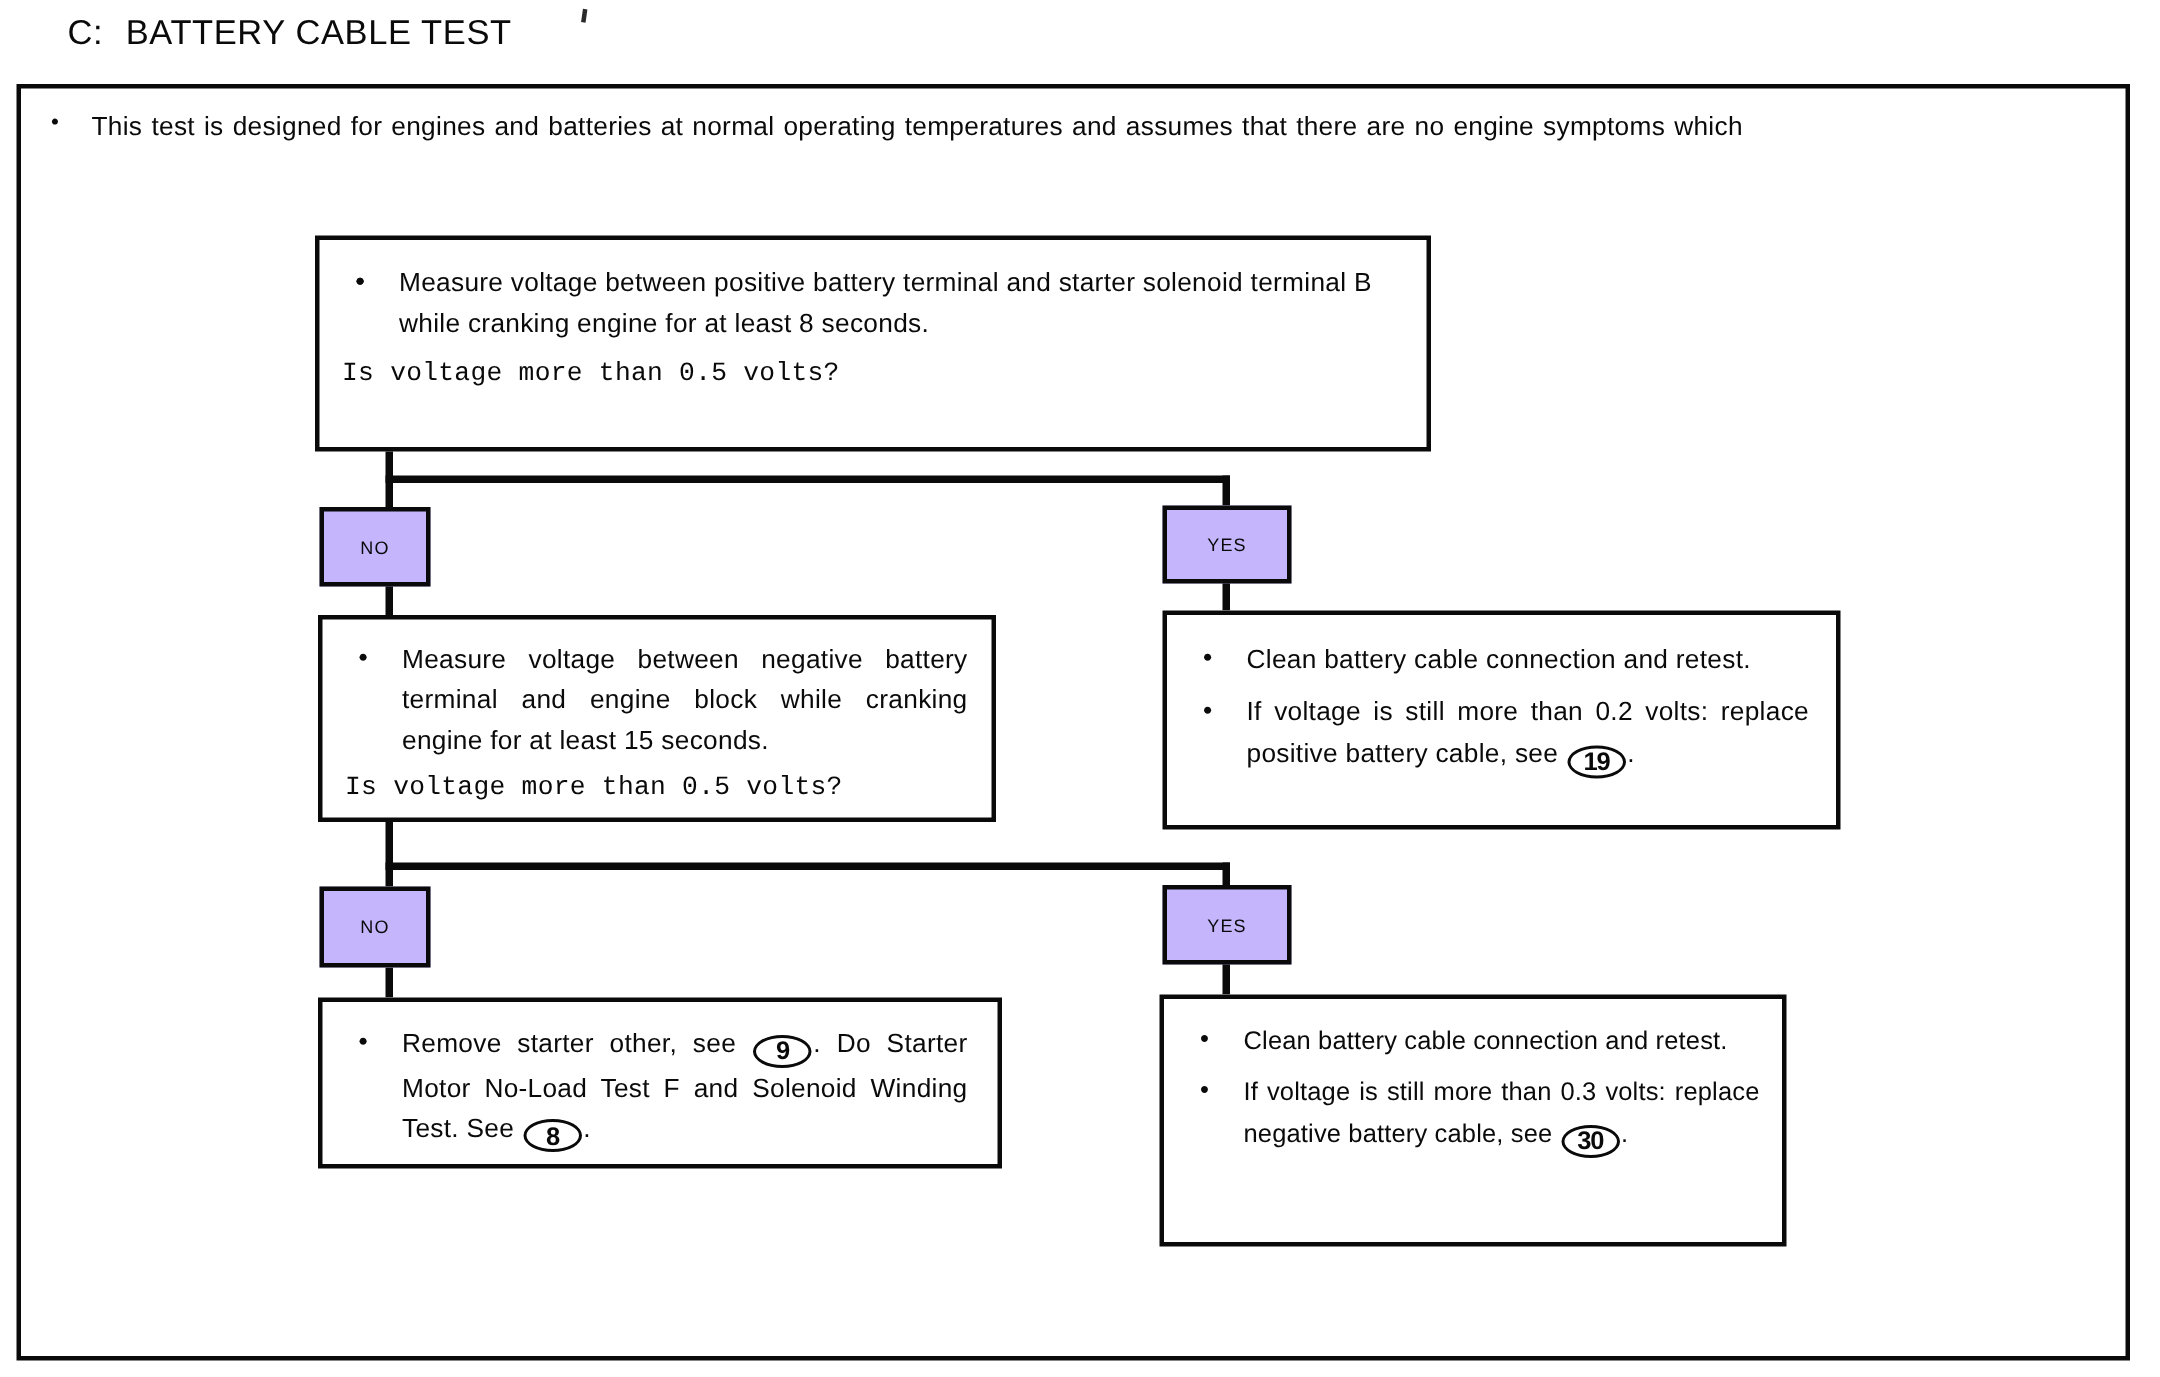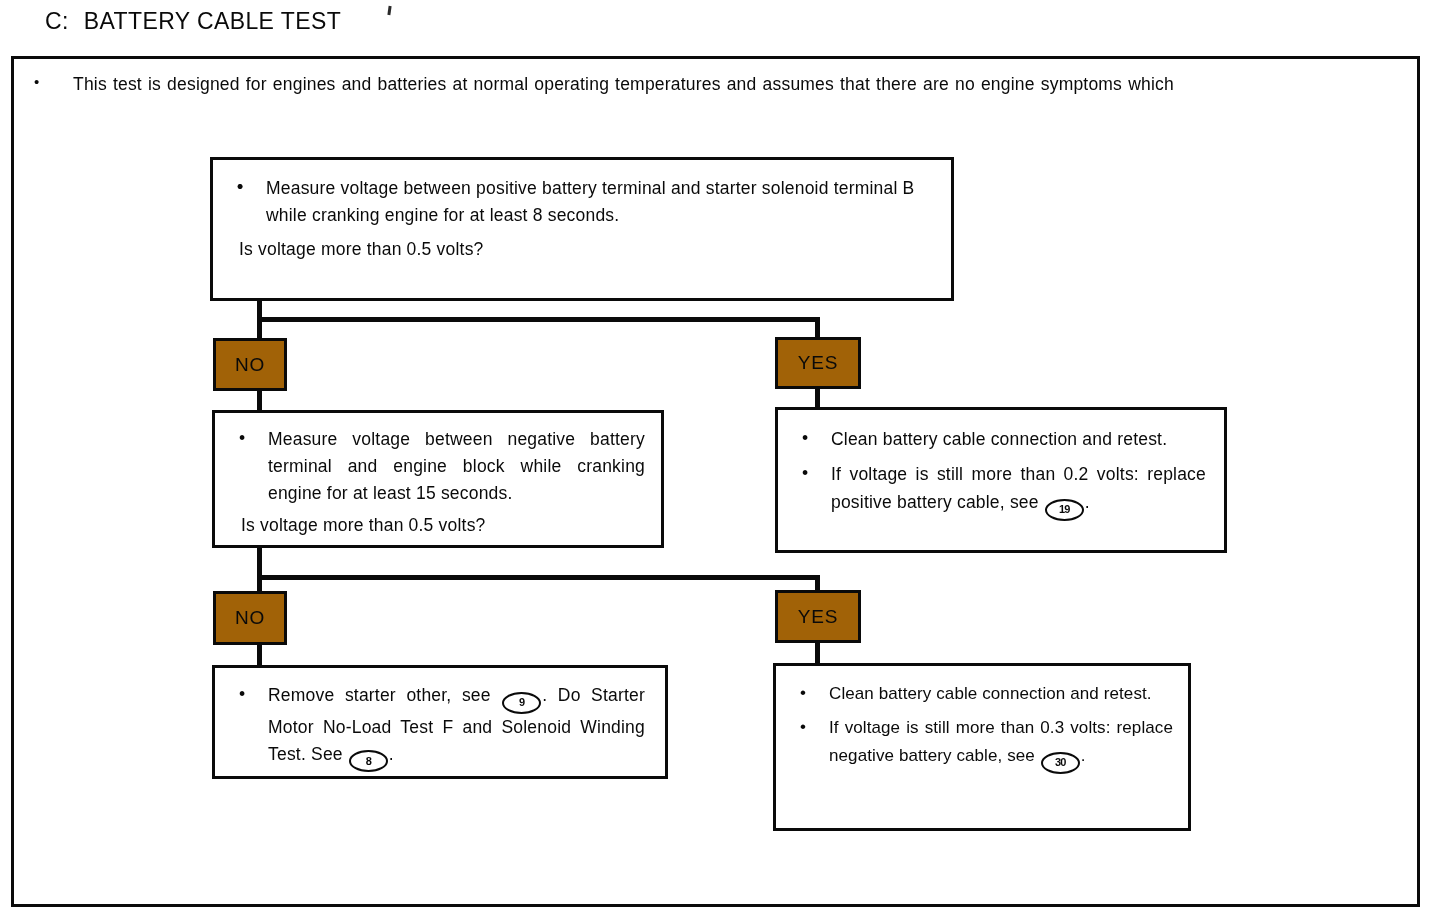--- a/index.html
+++ b/index.html
@@ -23,53 +23,53 @@
   
   .outer-frame{
     left:11px;top:56px;width:1409px;height:851px;
     border:3px solid #0a0a0a;box-sizing:border-box;
   }
 
   
   .intro-dot{left:34px;top:73px;font-size:15px;}
   .intro-text{
     left:61px;top:70px;width:1352px;
-    font-size:17.5px;line-height:29px;letter-spacing:0.2px;word-spacing:1px;margin-left:12px;
+    font-size:17.5px;line-height:29px;letter-spacing:0.2px;word-spacing:1px;
   }
 
   
   .fc-box{
     position:absolute;border:3px solid #0a0a0a;box-sizing:border-box;background:#fff;
     font-size:17.5px;line-height:27px;letter-spacing:0.2px;
   }
   .bi{position:relative;padding-left:53px;}
   .bi .dot{position:absolute;left:24px;top:-1px;}
-  .q{padding-left:26px;}
+  .q{padding-left:15px;font-family:Liberation Mono, monospace;}
 
   .box1{left:210px;top:157px;width:744px;height:144px;padding:15px 12px 0 0;}
   .box1 .q{margin-top:7px;}
 
   .box2{left:212px;top:410px;width:452px;height:138px;padding:13px 0 0 0;}
   .box2 .bi{text-align:justify;padding-right:16px;}
   .box2 .q{margin-top:5px;}
 
   .box3{left:775px;top:407px;width:452px;height:146px;padding:15px 0 0 0;}
   .box3 .bi{text-align:justify;padding-right:18px;margin-bottom:7px;line-height:28px;}
 
   .box4{left:212px;top:665px;width:456px;height:114px;padding:14px 0 0 0;}
   .box4 .bi{text-align:justify;padding-right:20px;line-height:27px;}
 
   .box5{left:773px;top:663px;width:418px;height:168px;padding:14px 0 0 0;font-size:17px;letter-spacing:0.1px;}
   .box5 .bi{text-align:justify;padding-right:15px;margin-bottom:6px;line-height:28px;}
 
   
   .lab{
-    position:absolute;border:3px solid #0a0a0a;box-sizing:border-box;background:#a16207;
+    position:absolute;border:3px solid #0a0a0a;box-sizing:border-box;background:#c4b5fd;
     display:flex;align-items:center;justify-content:center;
-    font-size:19px;letter-spacing:0.8px;
+    font-size:12px;letter-spacing:0.8px;
   }
   .no1{left:213px;top:338px;width:74px;height:53px;}
   .yes1{left:775px;top:337px;width:86px;height:52px;}
   .no2{left:213px;top:591px;width:74px;height:54px;}
   .yes2{left:775px;top:590px;width:86px;height:53px;}
 
   
   .line{position:absolute;background:#0a0a0a;}
   .l-stem1{left:257px;top:300px;width:5px;height:38px;}
   .l-hbar1{left:257px;top:317px;width:563px;height:5px;}
@@ -80,21 +80,21 @@
   .l-hbar2{left:257px;top:575px;width:563px;height:5px;}
   .l-drop2r{left:815px;top:575px;width:5px;height:15px;}
   .l-no2-a2{left:257px;top:645px;width:5px;height:20px;}
   .l-yes2-a3{left:815px;top:642px;width:5px;height:21px;}
 
   
   .circ{
     display:inline-flex;width:39px;height:22px;box-sizing:border-box;
     border:2.5px solid #0a0a0a;border-radius:50%;
     align-items:center;justify-content:center;
-    font-size:11px;font-weight:bold;letter-spacing:-0.8px;line-height:1;
+    font-size:17px;font-weight:bold;letter-spacing:-0.8px;line-height:1;
     vertical-align:-5px;margin:0 1px;
   }
 </style>
 </head>
 <body>
 
 <div class="abs page-title">
   <span>C:</span><span class="t2">BATTERY CABLE TEST</span>
 </div>
 <div class="abs artifact"></div>

